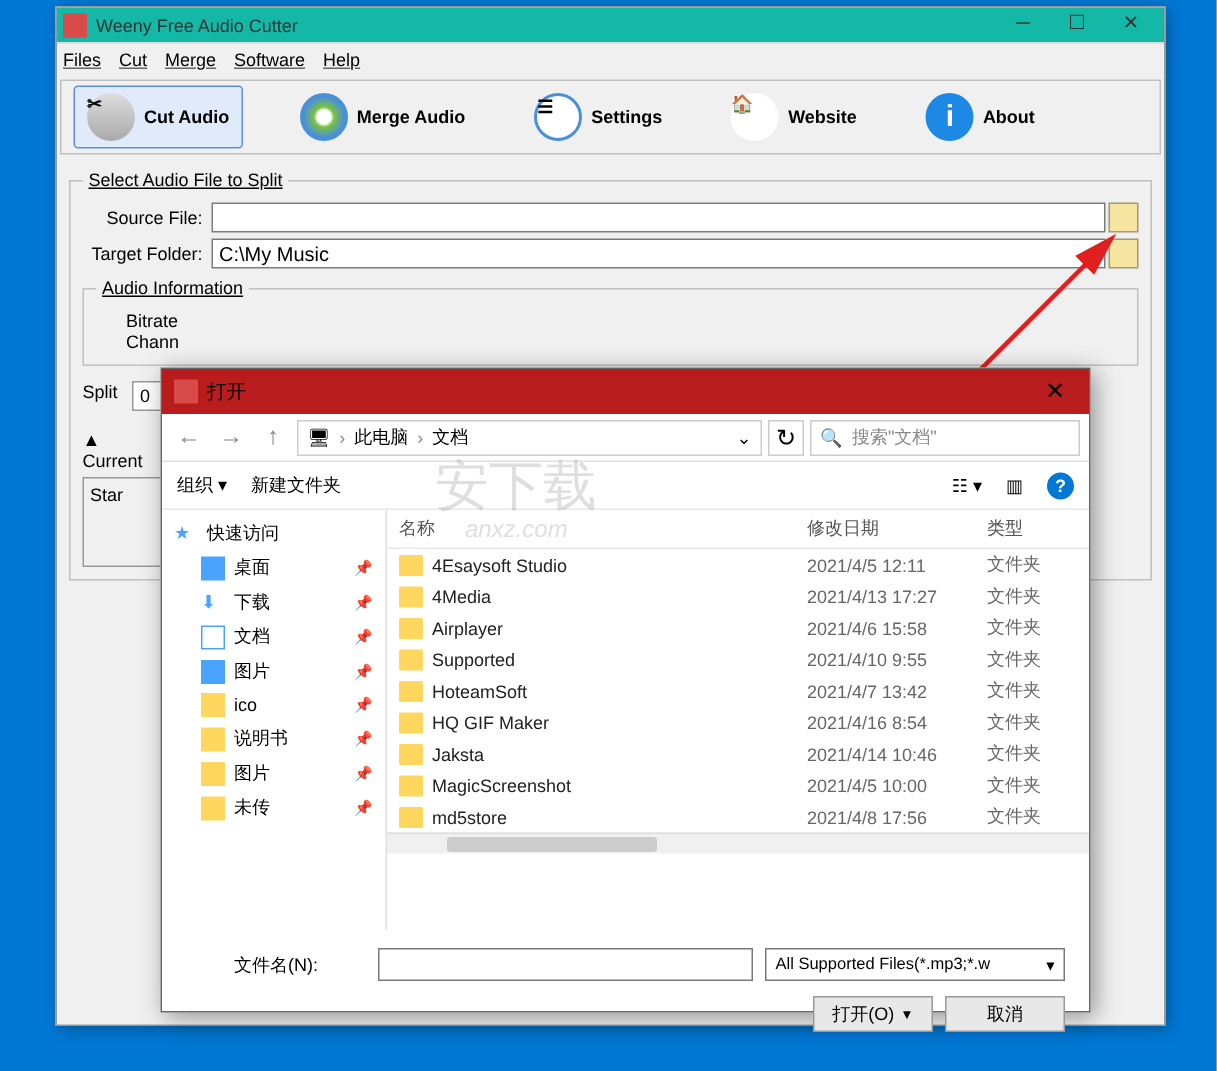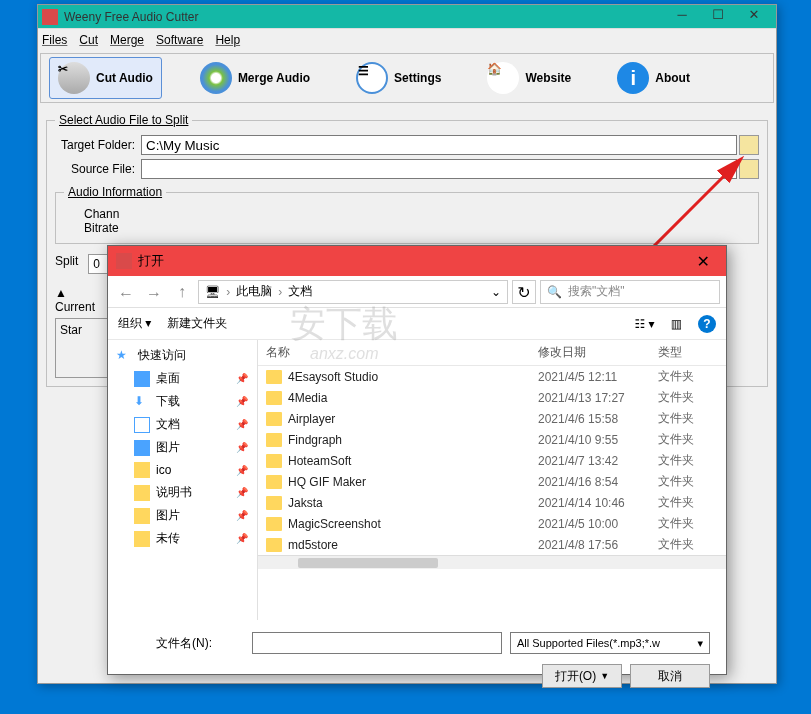--- a/index.html
+++ b/index.html
@@ -25,21 +25,21 @@
 .tool-icon.house { width:32px; height:32px; background:#fff; position:relative; }
 .tool-icon.info { background: #1e88e5; color:#fff; text-align:center; line-height:32px; font-size:20px; font-weight:bold; }
 .content-area { padding: 8px; }
 .fieldset { border: 1px solid #c0c0c0; padding: 8px; margin-bottom: 6px; font-size: 12px; }
 .fieldset legend { font-size: 12px; padding: 0 4px; text-decoration: underline; }
 .field-row { display: flex; align-items: center; margin-bottom: 4px; }
 .field-label { width: 80px; text-align: right; margin-right: 6px; }
 .field-input { flex: 1; border: 1px solid #7a7a7a; height: 20px; background: #fff; padding: 0 4px; }
 .browse-btn { width: 20px; height: 20px; border: 1px solid #999; background: #f5e5a0; margin-left: 2px; }
 .dialog { position: absolute; top: 245px; left: 107px; width: 620px; height: 430px; background: #fff; border: 1px solid #666; box-shadow: 3px 3px 15px rgba(0,0,0,0.4); }
-.dlg-titlebar { height: 30px; display: flex; align-items: center; padding: 0 8px; background: #ef4444; }
+.dlg-titlebar { height: 30px; display: flex; align-items: center; padding: 0 8px; background: #b91c1c; }
 .dlg-titlebar .icon { width:16px; height:16px; background:#d94a4a; margin-right:6px; }
 .dlg-title { font-size: 13px; flex: 1; }
 .dlg-close { font-size: 16px; padding: 0 8px; }
 .nav-row { height: 32px; display: flex; align-items: center; padding: 0 6px; gap: 4px; border-bottom: 1px solid #e0e0e0; }
 .nav-arrow { width:24px; height:24px; text-align:center; line-height:24px; color:#888; }
 .breadcrumb { flex:1; border:1px solid #ccc; height:24px; display:flex; align-items:center; padding:0 6px; font-size:12px; gap:6px; }
 .bc-sep { color:#888; }
 .refresh { width:24px; height:24px; text-align:center; line-height:24px; border:1px solid #ccc; }
 .search-box { width:180px; height:24px; border:1px solid #ccc; display:flex; align-items:center; padding:0 6px; font-size:12px; color:#888; gap:6px; }
 .org-row { height:32px; display:flex; align-items:center; padding:0 10px; border-bottom:1px solid #e8e8e8; font-size:12px; gap:16px; }
@@ -122,34 +122,34 @@
       </div>
       <div class="tool-btn">
         <div class="tool-icon info">i</div>
         <span>About</span>
       </div>
     </div>
     <div class="content-area">
       <fieldset class="fieldset">
         <legend>Select Audio File to Split</legend>
         <div class="field-row">
+          <div class="field-label">Source File:</div>
+          <input class="field-input" value="" style="">
+          <div class="browse-btn"></div>
+        </div>
+        <div class="field-row">
           <div class="field-label">Target Folder:</div>
           <input class="field-input" value="C:\My Music" style="">
           <div class="browse-btn"></div>
         </div>
-        <div class="field-row">
-          <div class="field-label">Source File:</div>
-          <input class="field-input" value="" style="">
-          <div class="browse-btn"></div>
-        </div>
         <fieldset class="fieldset" style="margin-top:6px;">
           <legend>Audio Information</legend>
           <div style="font-size:12px; padding-left:20px;">
+            <div>Bitrate</div>
             <div>Chann</div>
-            <div>Bitrate</div>
           </div>
         </fieldset>
         <div class="split-section">
           <span>Split</span>
           <div class="spin">
               <span>0</span>
               <span style="margin-left:auto;">▴▾</span>
             </div>
         </div>
         <div style="font-size:12px; margin-top:8px;">
@@ -271,21 +271,21 @@
               <div class="fr-type">文件夹</div>
             </div>
             <div class="file-row">
               <div class="fr-icon"></div>
               <div class="fr-name">Airplayer</div>
               <div class="fr-date">2021/4/6 15:58</div>
               <div class="fr-type">文件夹</div>
             </div>
             <div class="file-row">
               <div class="fr-icon"></div>
-              <div class="fr-name">Findgraph</div>
+              <div class="fr-name">Supported</div>
               <div class="fr-date">2021/4/10 9:55</div>
               <div class="fr-type">文件夹</div>
             </div>
             <div class="file-row">
               <div class="fr-icon"></div>
               <div class="fr-name">HoteamSoft</div>
               <div class="fr-date">2021/4/7 13:42</div>
               <div class="fr-type">文件夹</div>
             </div>
             <div class="file-row">

